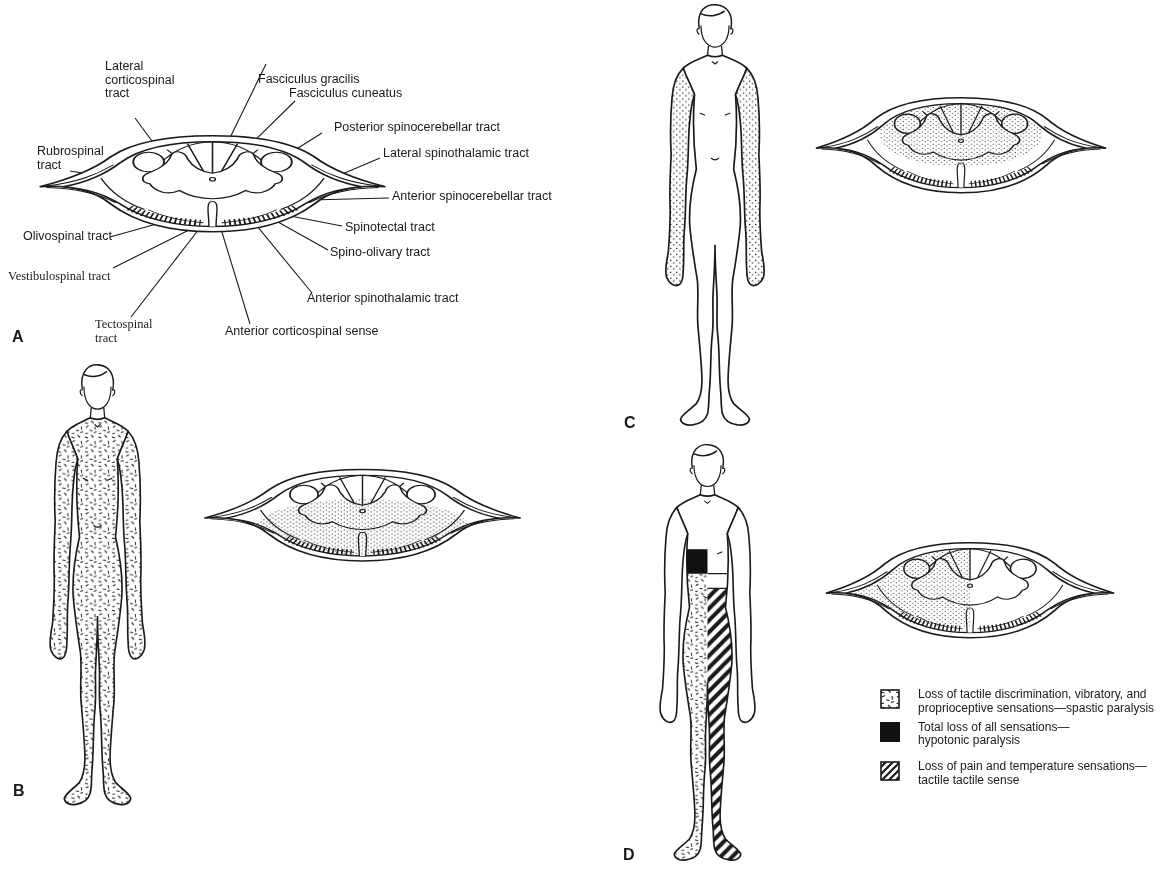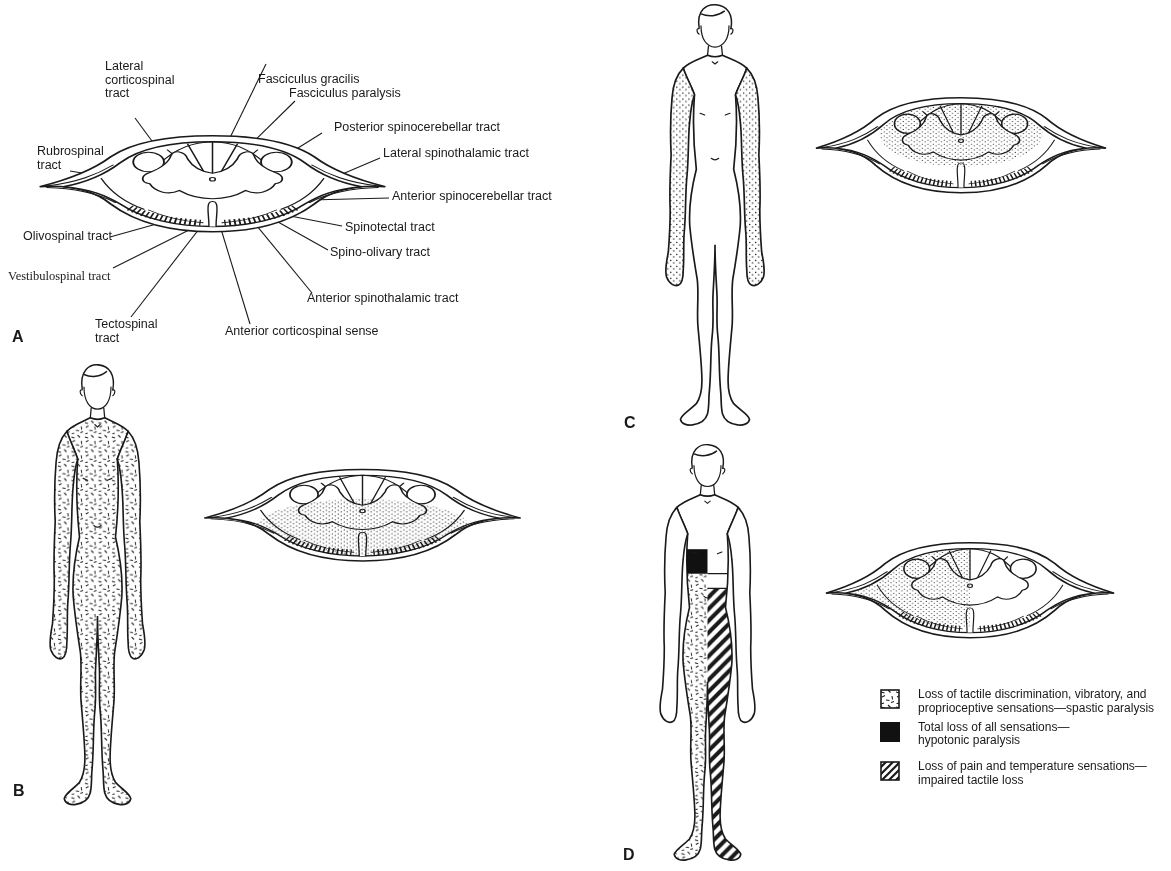--- a/index.html
+++ b/index.html
@@ -108,29 +108,29 @@
       <line x1="113" y1="268" x2="199" y2="225"></line>
     </g>
   </svg>
 
   <svg class="abs" style="left:35px;top:132px;" width="355" height="105" viewBox="0 0 300 140" preserveAspectRatio="none">
     <use href="#cordShape"></use>
   </svg>
 
   <div class="lbl wrap" style="left:105px;top:60px;width:82px;">Lateral corticospinal tract</div>
   <div class="lbl" style="left:258px;top:50px;margin-top:23px;">Fasciculus gracilis</div>
-  <div class="lbl" style="left:289px;top:87px;">Fasciculus paralysis</div>
+  <div class="lbl" style="left:289px;top:87px;">Fasciculus cuneatus</div>
   <div class="lbl" style="left:334px;top:121px;">Posterior spinocerebellar tract</div>
   <div class="lbl" style="left:383px;top:147px;">Lateral spinothalamic tract</div>
   <div class="lbl" style="left:392px;top:190px;">Anterior spinocerebellar tract</div>
   <div class="lbl" style="left:345px;top:221px;">Spinotectal tract</div>
   <div class="lbl" style="left:330px;top:246px;">Spino-olivary tract</div>
   <div class="lbl" style="left:307px;top:292px;">Anterior spinothalamic tract</div>
   <div class="lbl" style="left:225px;top:325px;">Anterior corticospinal sense</div>
-  <div class="lbl wrap" style="left:95px;top:318px;width:74px;">Tectospinal tract</div>
+  <div class="lbl wrap" style="left:95px;top:318px;width:74px;font-family:Liberation Serif, serif;">Tectospinal tract</div>
   <div class="lbl wrap" style="left:37px;top:145px;width:76px;">Rubrospinal tract</div>
   <div class="lbl" style="left:23px;top:230px;">Olivospinal tract</div>
   <div class="lbl" style="left:8px;top:270px;font-family:Liberation Serif, serif;">Vestibulospinal tract</div>
 
   <div class="panel-letter" style="left:12px;top:328px;">A</div>
 
   <svg class="abs" style="left:30px;top:362px;" width="135" height="452" viewBox="0 0 150 470" preserveAspectRatio="none">
     <use href="#bodyBase"></use>
     <use href="#torsoPath" fill="url(#pSpeckle)"></use>
     <use href="#armL" fill="url(#pSpeckle)"></use>
@@ -195,18 +195,18 @@
         <span>Total loss of all sensations—</span>
         <span>hypotonic paralysis</span>
       </div>
     </div>
     <div class="legend-row r3">
       <svg class="legend-swatch" width="21" height="21">
         <rect x="1" y="1" width="18" height="18" fill="url(#pHatchSmall)" stroke="#1a1a1a" stroke-width="1.6"></rect>
       </svg>
       <div class="legend-text">
         <span>Loss of pain and temperature sensations—</span>
-        <span>impaired tactile loss</span>
+        <span>tactile tactile sense</span>
       </div>
     </div>
   </div>
 
 </div>
 
 </body></html>

